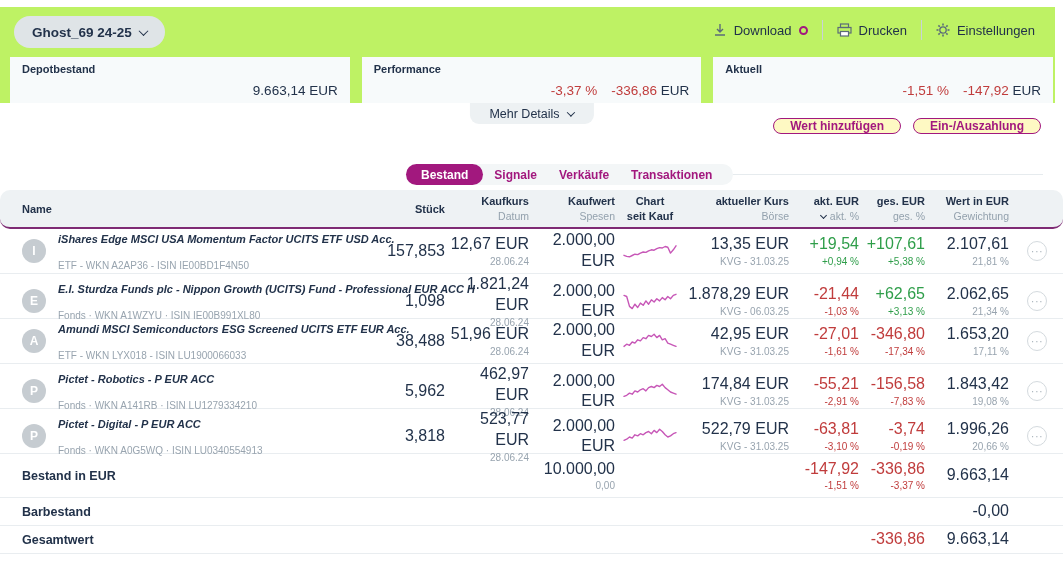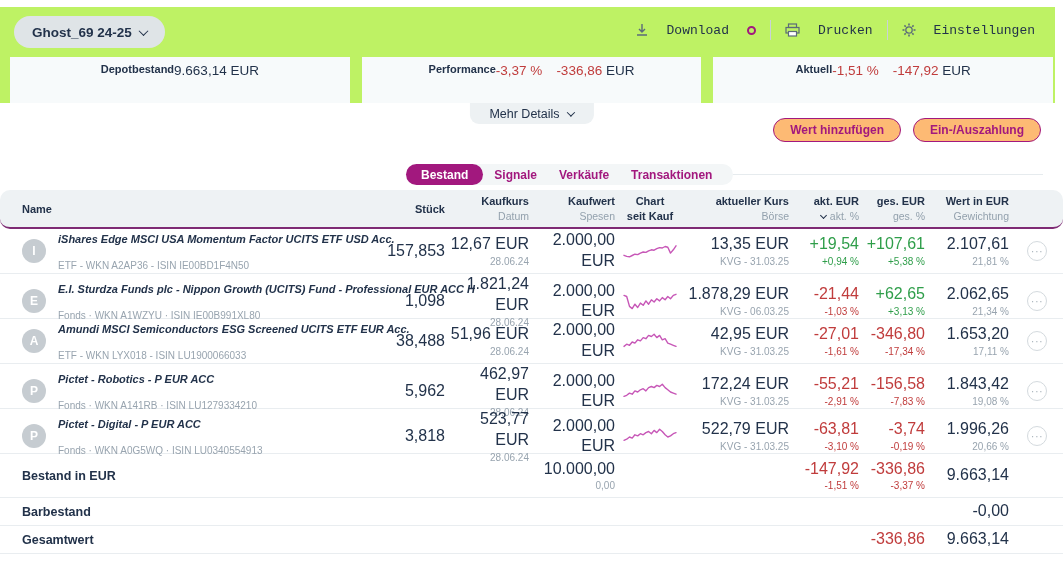--- a/index.html
+++ b/index.html
@@ -10,41 +10,41 @@
   .topband { position:absolute; left:0; top:7px; width:1055px; height:96px; background:#bef264; }
   .pill-select {
     position:absolute; left:14px; top:9px; height:32px; padding:0 18px;
     background:#dfe4e7; border:none; border-radius:16px;
     display:flex; align-items:center; gap:8px;
     font-family:inherit; font-size:13.5px; font-weight:700; color:#22324a; cursor:pointer;
   }
   .chev { width:7px; height:7px; border-right:1.7px solid currentColor; border-bottom:1.7px solid currentColor;
           display:inline-block; transform:rotate(45deg) translate(-1px,-1px); }
   .toolbar { position:absolute; right:20px; top:13px; display:flex; align-items:center; gap:14px; }
-  .tool-btn { display:flex; align-items:center; gap:18px; background:none; border:none;
-              font-family:Liberation Mono, monospace; font-size:13px; color:#22324a; cursor:pointer; }
+  .tool-btn { display:flex; align-items:center; gap:7px; background:none; border:none;
+              font-family:Liberation Sans, sans-serif; font-size:13px; color:#22324a; cursor:pointer; }
   .tool-sep { width:1px; height:20px; background:#c9d2d8; }
   .plus-badge { width:9px; height:9px; border-radius:50%; border:2.5px solid var(--accent); display:inline-block; }
 
   .summary-row { position:absolute; left:10px; top:50px; width:1043px; display:flex; gap:12px; }
   .summary-card { flex:1; background:#f7fafb; height:46px; padding:6px 12px 5px 12px;
-                  display:flex; flex-direction:row; justify-content:center; }
+                  display:flex; flex-direction:column; justify-content:space-between; }
   .summary-label { font-size:11px; font-weight:700; color:#22324a; }
   .summary-vals { text-align:right; font-size:13.5px; color:#22324a; }
   .summary-vals .gap { display:inline-block; width:14px; }
 
   .mehr-details { position:absolute; top:103px; left:50%; transform:translateX(-50%);
                   background:#edf1f3; border:none; border-radius:0 0 9px 9px; height:21px; padding:0 20px;
                   font-family:inherit; font-size:12.5px; color:#22324a; cursor:pointer;
                   display:flex; align-items:center; gap:8px; }
   .mehr-details .chev { width:6px; height:6px; }
 
   .actions { position:absolute; top:118px; right:22px; display:flex; gap:12px; }
-  .action-btn { border:1.5px solid var(--accent); color:var(--accent); background:#fdba74;
-                border-radius:12px; height:24px; padding:0 16px; font-family:inherit;
+  .action-btn { border:1.5px solid var(--accent); color:var(--accent); background:#fef9c3;
+                border-radius:12px; height:16px; padding:0 16px; font-family:inherit;
                 font-size:12px; font-weight:700; cursor:pointer; }
 
   
   .tabs-line { position:absolute; top:174px; left:655px; right:20px; height:1px; background:#e6ebee; }
   .tabs { position:absolute; top:164px; left:406px; display:flex; align-items:center;
           background:#f3f6f7; border-radius:14px; height:21px; padding-right:10px; }
   .tab { border:none; background:none; font-family:inherit; font-size:12px; font-weight:700;
          color:var(--accent); padding:0 11px; height:21px; cursor:pointer; white-space:nowrap; }
   .tab.active { background:var(--accent); color:#fff; border-radius:12px; padding:0 15px; }
 
@@ -328,21 +328,21 @@
         <div class="main">462,97 EUR</div>
         <div class="sub">28.06.24</div>
       </div>
     <div class="num">
         <div class="main">2.000,00 EUR</div>
       </div>
     <div class="chartcell"><svg width="54" height="26" viewBox="0 0 54 26">
           <polyline points="1.0,18.4 3.7,17.3 6.5,15.1 9.2,16.2 11.9,12.9 14.7,14.0 17.4,11.8 20.2,10.7 22.9,12.9 25.6,9.6 28.4,8.5 31.1,9.6 33.8,7.4 36.6,8.5 39.3,6.3 42.1,9.6 44.8,11.8 47.5,14.0 50.3,15.1 53.0,16.2" fill="none" stroke="#c757b7" stroke-width="1.4" stroke-linejoin="round" stroke-linecap="round"></polyline>
         </svg></div>
     <div class="num">
-        <div class="main">172,24 EUR</div>
+        <div class="main">174,84 EUR</div>
         <div class="sub">KVG - 31.03.25</div>
       </div>
     <div class="num">
         <div class="main signed neg">-55,21</div>
         <div class="sub signed neg">-2,91 %</div>
       </div>
     <div class="num">
         <div class="main signed neg">-156,58</div>
         <div class="sub signed neg">-7,83 %</div>
       </div>

